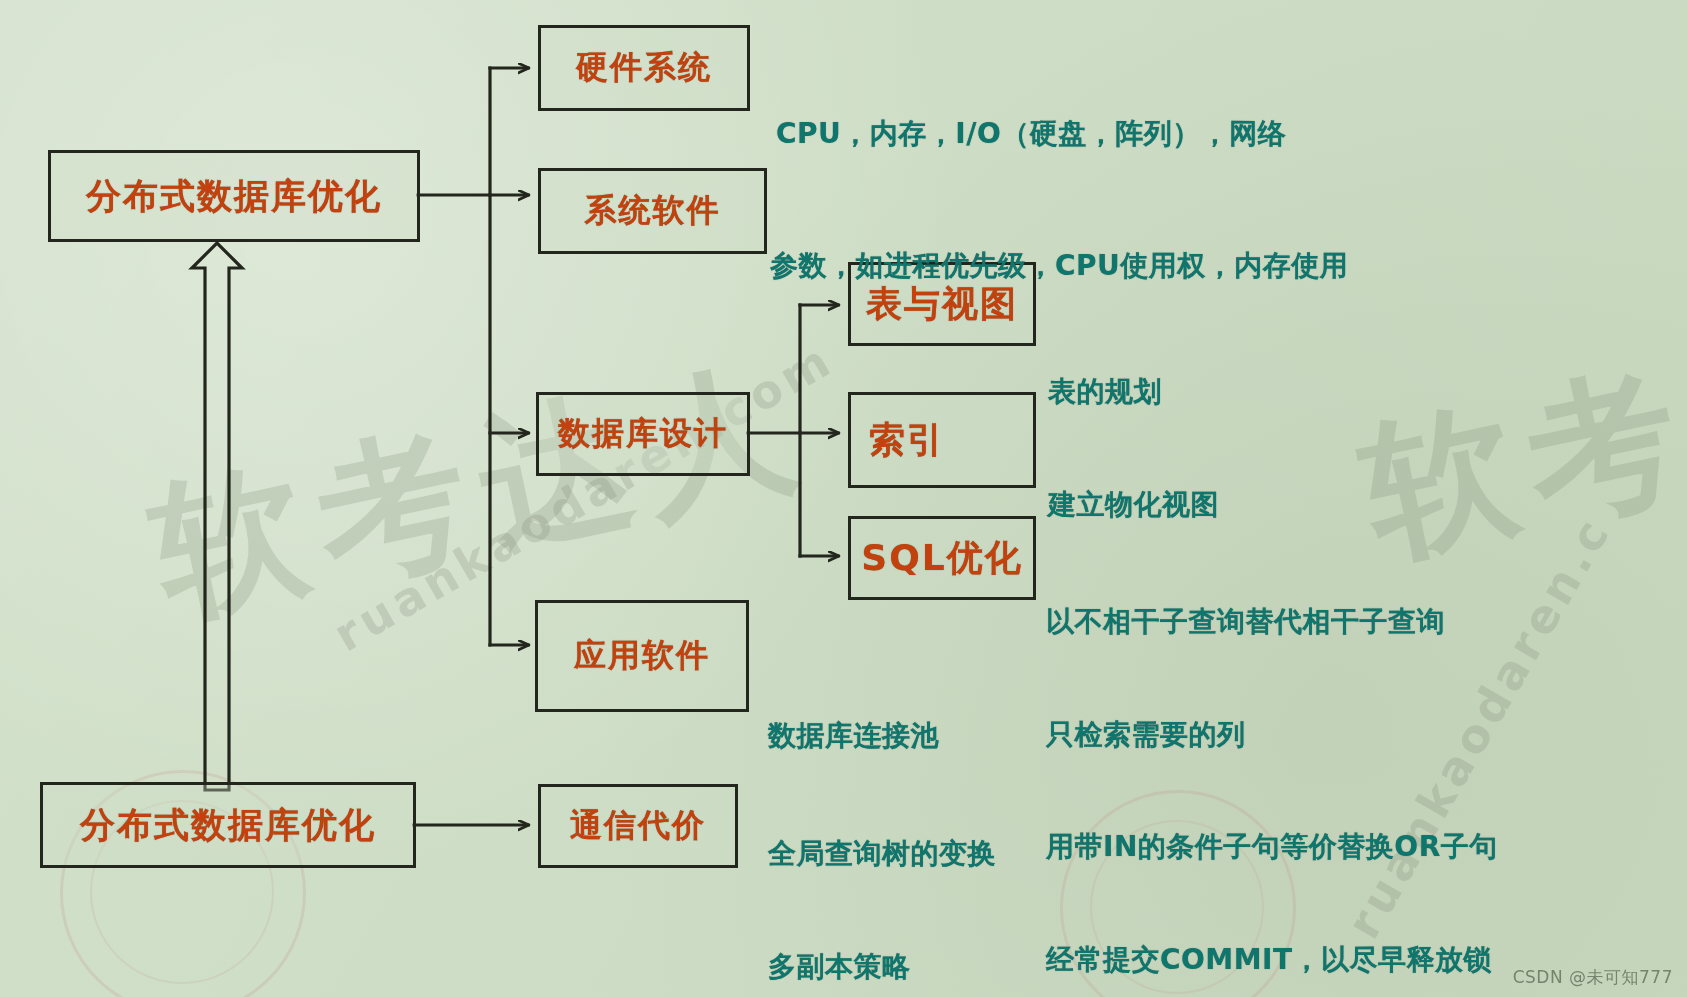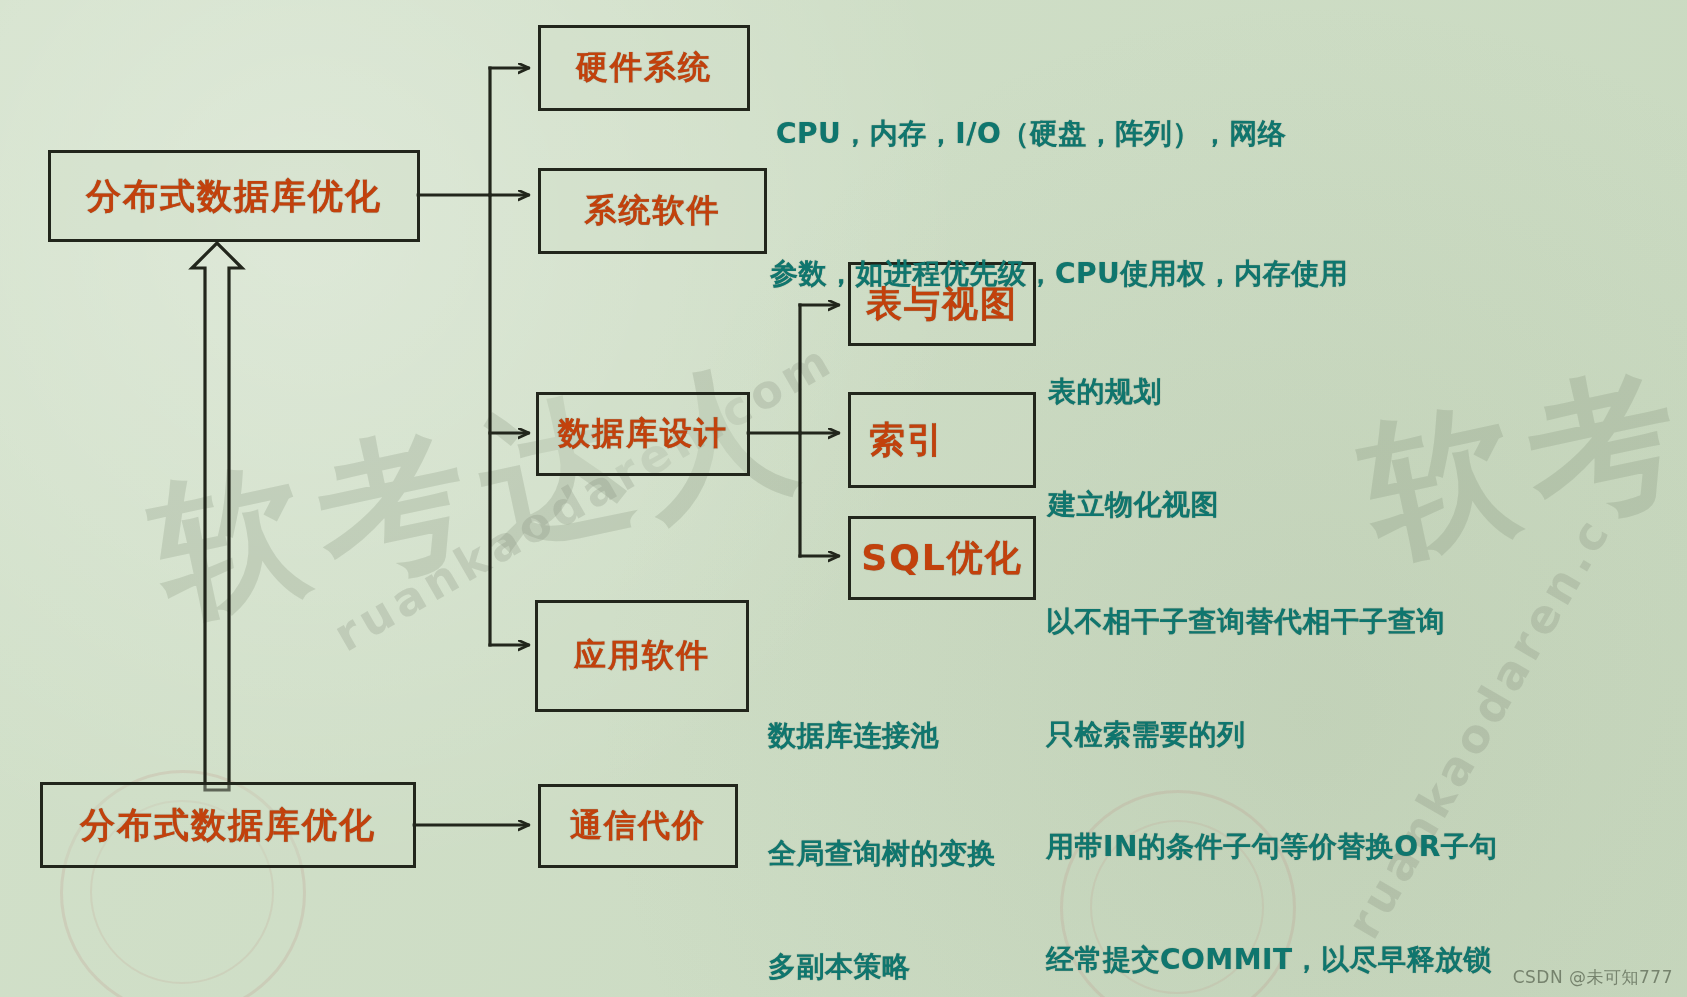--- a/index.html
+++ b/index.html
@@ -215,21 +215,21 @@
   </div>
 
   <div class="node branch" style="left:538px; top:784px; width:200px; height:84px;">
     <span>通信代价</span>
   </div>
 
   <div class="annotation" style="left:776px; top:40px;">
     <span class="line">CPU，内存，I/O（硬盘，阵列），网络</span>
   </div>
 
-  <div class="annotation" style="left:770px; top:180px;">
+  <div class="annotation" style="left:770px; top:172px;">
     <span class="line">参数，如进程优先级，CPU使用权，内存使用</span>
   </div>
 
   <div class="annotation" style="left:1048px; top:298px;">
     <span class="line">表的规划</span>
     <span class="line">建立物化视图</span>
   </div>
 
 
   <div class="annotation" style="left:1046px; top:528px;">

